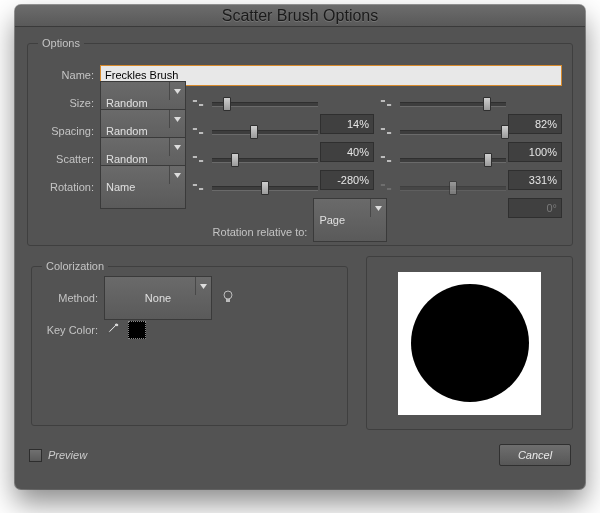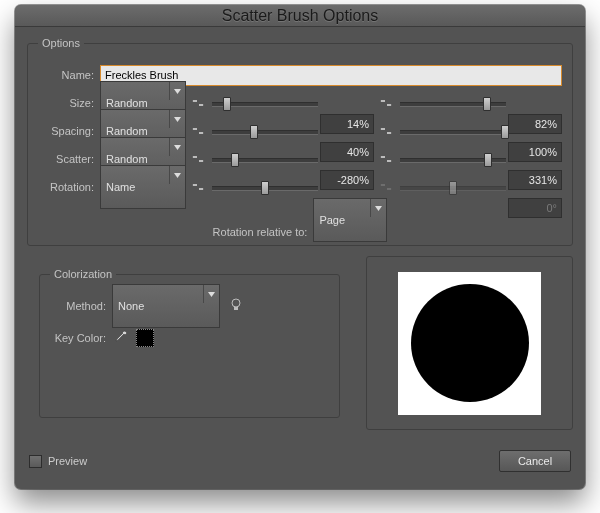--- a/index.html
+++ b/index.html
@@ -26,36 +26,36 @@
   .track{position:absolute;left:0;right:0;top:8px;height:3px;background:#3d3d3d;border-top:1px solid #2f2f2f;border-bottom:1px solid #6a6a6a;}
   .thumb{position:absolute;top:3px;width:6px;height:12px;background:linear-gradient(#cfcfcf,#9a9a9a);border:1px solid #2f2f2f;border-radius:1px;transform:translateX(-50%);}
   .slider.dis .track{opacity:.55}
   .slider.dis .thumb{opacity:.55}
   .valbox{width:44px;height:16px;background:#404040;border:1px solid #2f2f2f;color:#e6e6e6;text-align:right;padding:1px 4px;font-size:11px;margin-top:42px;}
   .valbox.dis{color:#7a7a7a;}
 
   .rot-rel{display:flex;align-items:center;justify-content:center;margin-top:10px;height:22px;}
 
   .cols{display:flex;gap:14px;margin:10px 12px 0 12px;}
-  fieldset.coloriz{margin:12px;flex:1 1 auto;}
+  fieldset.coloriz{margin:4px;flex:1 1 auto;}
   .preview-pane{flex:0 0 205px;height:172px;border:1px solid #3f3f3f;border-radius:3px;display:flex;align-items:center;justify-content:center;}
   .preview-swatch{width:143px;height:143px;background:#fff;display:flex;align-items:center;justify-content:center;}
   .circle{width:118px;height:118px;background:#000;border-radius:50%;}
 
   .eyedrop{margin:0 8px 0 2px;}
   .swatch{width:16px;height:16px;background:#000;border:1px dotted #888;}
   .bulb{margin-left:10px;opacity:.85;}
 
-  .footer{position:absolute;left:0;right:0;bottom:0;height:44px;display:flex;align-items:center;padding:0 14px 6px 14px;}
+  .footer{position:absolute;left:0;right:0;bottom:0;height:44px;display:flex;align-items:center;padding:0 14px 12px 14px;font-style:italic;}
   .chk{width:11px;height:11px;border:1px solid #2d2d2d;background:linear-gradient(#707070,#5a5a5a);margin-right:6px;}
   .spacer{flex:1;}
   .btn{width:70px;height:20px;margin-left:24px;background:linear-gradient(#6e6e6e,#575757);border:1px solid #303030;color:#eaeaea;font-size:11px;display:flex;align-items:center;justify-content:center;border-radius:2px;}
   .btn.ok{box-shadow:inset 0 0 0 1px rgba(255,255,255,0.15);}
 
-  .coloriz .dd{width:96px;}
+  .coloriz .dd{width:96px;justify-content:center;}
   .coloriz .lab{width:56px;}
 </style>
 </head>
 <body>
 <div class="stage">
 <div class="window">
   <div class="titlebar">Scatter Brush Options</div>
 
   <fieldset>
     <legend>Options</legend>

